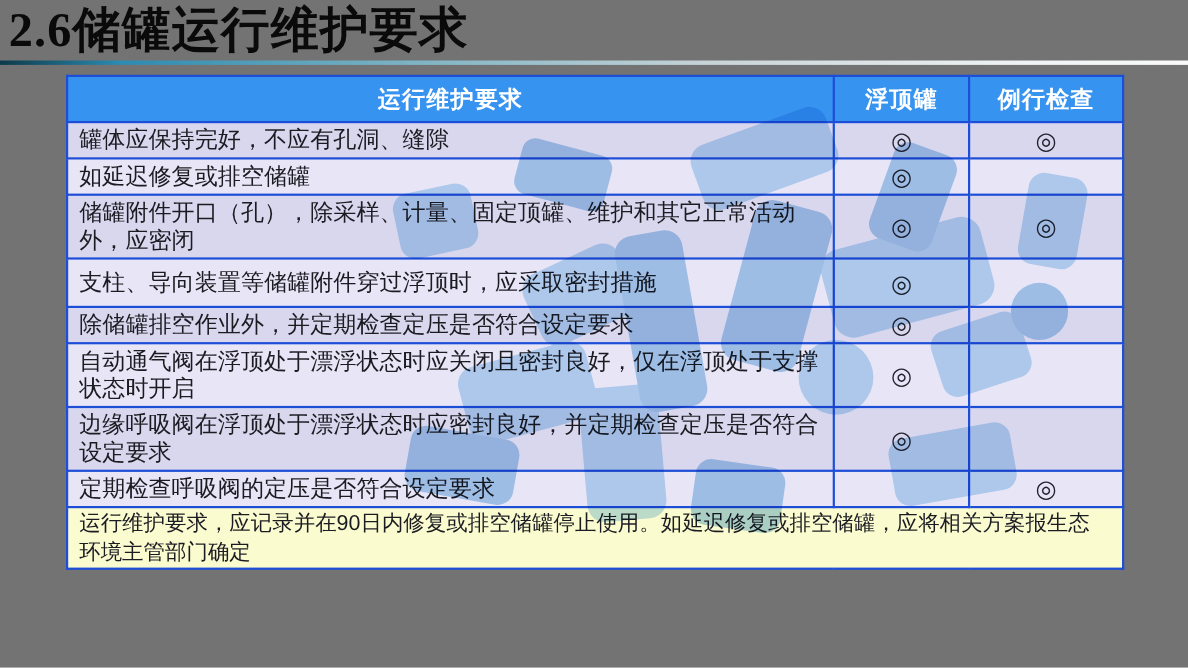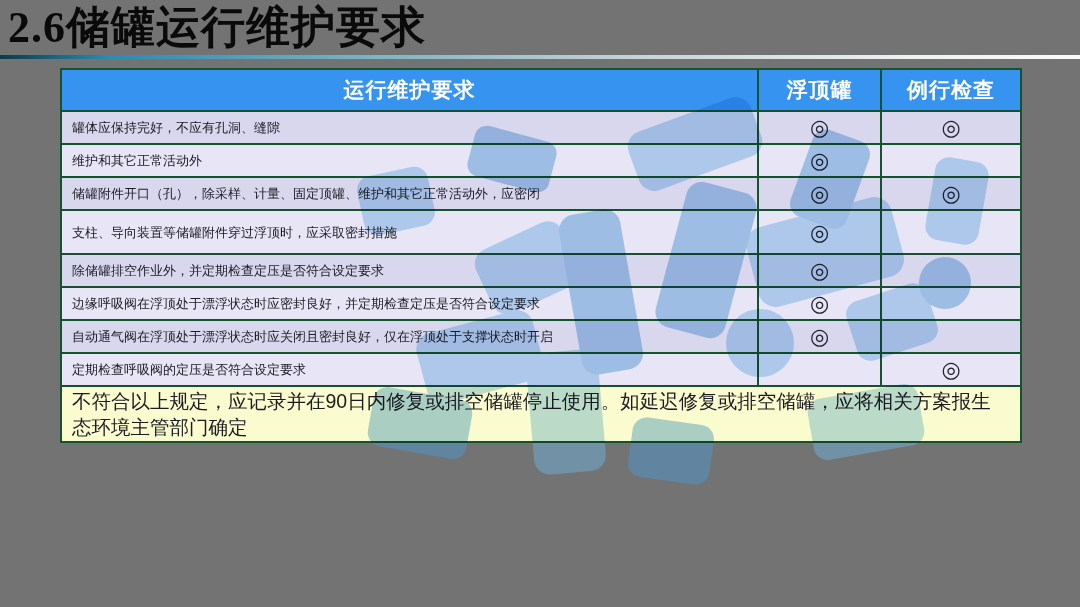--- a/index.html
+++ b/index.html
@@ -50,34 +50,34 @@
   table.maintenance {
     width: 960px;
     border-collapse: collapse;
     table-layout: fixed;
   }
   table.maintenance col.c-req   { width: 697px; }
   table.maintenance col.c-float { width: 123px; }
   table.maintenance col.c-fixed { width: 140px; }
   table.maintenance th,
   table.maintenance td {
-    border: 2px solid #14532d;
+    border: 2px solid #1d4ed8;
     box-sizing: border-box;
   }
   table.maintenance th {
     background: var(--header-blue, #3793F0);
     color: #ffffff;
     font-size: 21px;
     font-weight: bold;
     height: 42px;
     text-align: center;
     letter-spacing: 1px;
   }
   table.maintenance tbody td {
-    font-size: 13px;
+    font-size: 21px;
     line-height: 25px;
     color: var(--text, #1b1b22);
     padding: 3px 10px;
   }
   table.maintenance tbody tr:nth-child(odd) td  { background: var(--row-odd,  #D9D7EE); }
   table.maintenance tbody tr:nth-child(even) td { background: var(--row-even, #E8E6F6); }
   table.maintenance tbody td.mark {
     text-align: center;
     font-size: 22px;
     padding: 3px 2px;
@@ -127,56 +127,56 @@
           <th>例行检查</th>
         </tr>
       </thead>
       <tbody>
         <tr>
           <td class="req">罐体应保持完好，不应有孔洞、缝隙</td>
           <td class="mark">◎</td>
           <td class="mark">◎</td>
         </tr>
         <tr>
-          <td class="req">维护和其它正常活动外</td>
+          <td class="req">如延迟修复或排空储罐</td>
           <td class="mark">◎</td>
           <td class="mark"></td>
         </tr>
         <tr>
           <td class="req">储罐附件开口（孔），除采样、计量、固定顶罐、维护和其它正常活动外，应密闭</td>
           <td class="mark">◎</td>
           <td class="mark">◎</td>
         </tr>
         <tr>
           <td class="req">支柱、导向装置等储罐附件穿过浮顶时，应采取密封措施</td>
           <td class="mark">◎</td>
           <td class="mark"></td>
         </tr>
         <tr>
           <td class="req">除储罐排空作业外，并定期检查定压是否符合设定要求</td>
           <td class="mark">◎</td>
           <td class="mark"></td>
         </tr>
         <tr>
+          <td class="req">自动通气阀在浮顶处于漂浮状态时应关闭且密封良好，仅在浮顶处于支撑状态时开启</td>
+          <td class="mark">◎</td>
+          <td class="mark"></td>
+        </tr>
+        <tr>
           <td class="req">边缘呼吸阀在浮顶处于漂浮状态时应密封良好，并定期检查定压是否符合设定要求</td>
           <td class="mark">◎</td>
           <td class="mark"></td>
         </tr>
         <tr>
-          <td class="req">自动通气阀在浮顶处于漂浮状态时应关闭且密封良好，仅在浮顶处于支撑状态时开启</td>
-          <td class="mark">◎</td>
-          <td class="mark"></td>
-        </tr>
-        <tr>
           <td class="req">定期检查呼吸阀的定压是否符合设定要求</td>
           <td class="mark"></td>
           <td class="mark">◎</td>
         </tr>
         <tr class="note-row">
-          <td colspan="3">不符合以上规定，应记录并在90日内修复或排空储罐停止使用。如延迟修复或排空储罐，应将相关方案报生态环境主管部门确定</td>
+          <td colspan="3">运行维护要求，应记录并在90日内修复或排空储罐停止使用。如延迟修复或排空储罐，应将相关方案报生态环境主管部门确定</td>
         </tr>
       </tbody>
     </table>
 
     <svg class="watermark" viewBox="0 0 700 440" xmlns="http://www.w3.org/2000/svg">
       <g fill="#6FB5E6">
         <rect x="300" y="20" width="130" height="62" rx="16" transform="rotate(-20 365 51)"></rect>
         <rect x="150" y="140" width="95" height="70" rx="16" transform="rotate(-25 197 175)"></rect>
         <rect x="420" y="118" width="150" height="82" rx="18" transform="rotate(-15 495 159)"></rect>
         <rect x="90" y="228" width="120" height="72" rx="16" transform="rotate(-15 150 264)"></rect>

